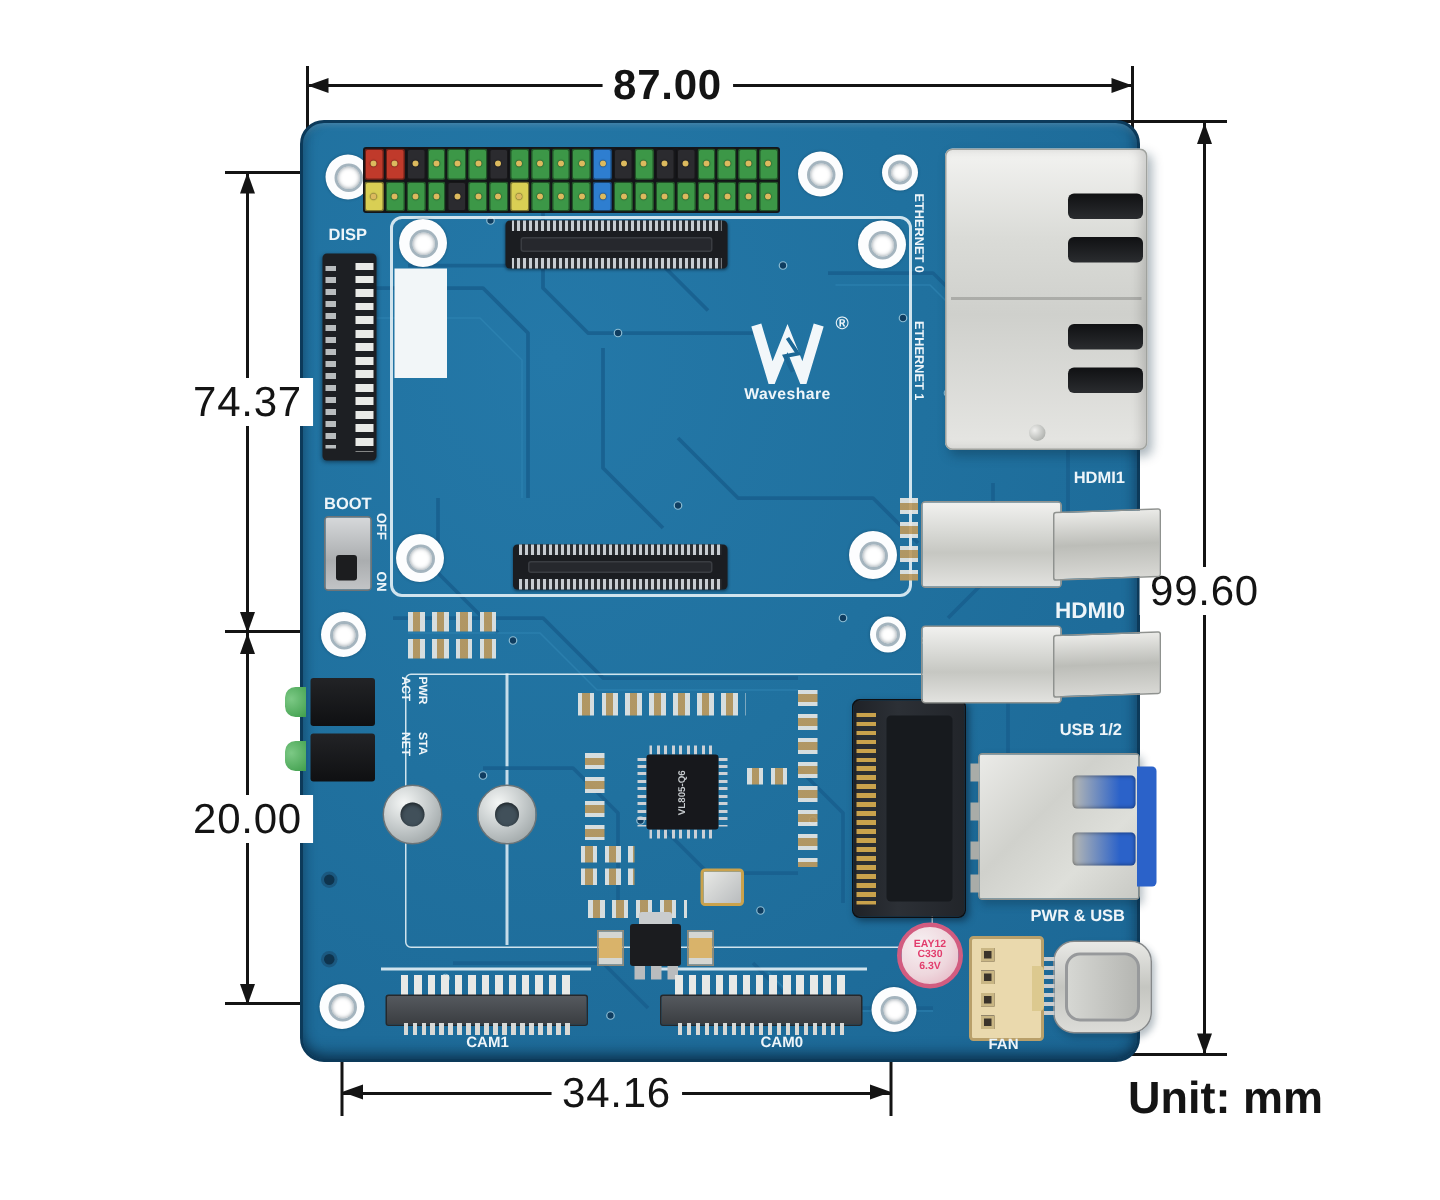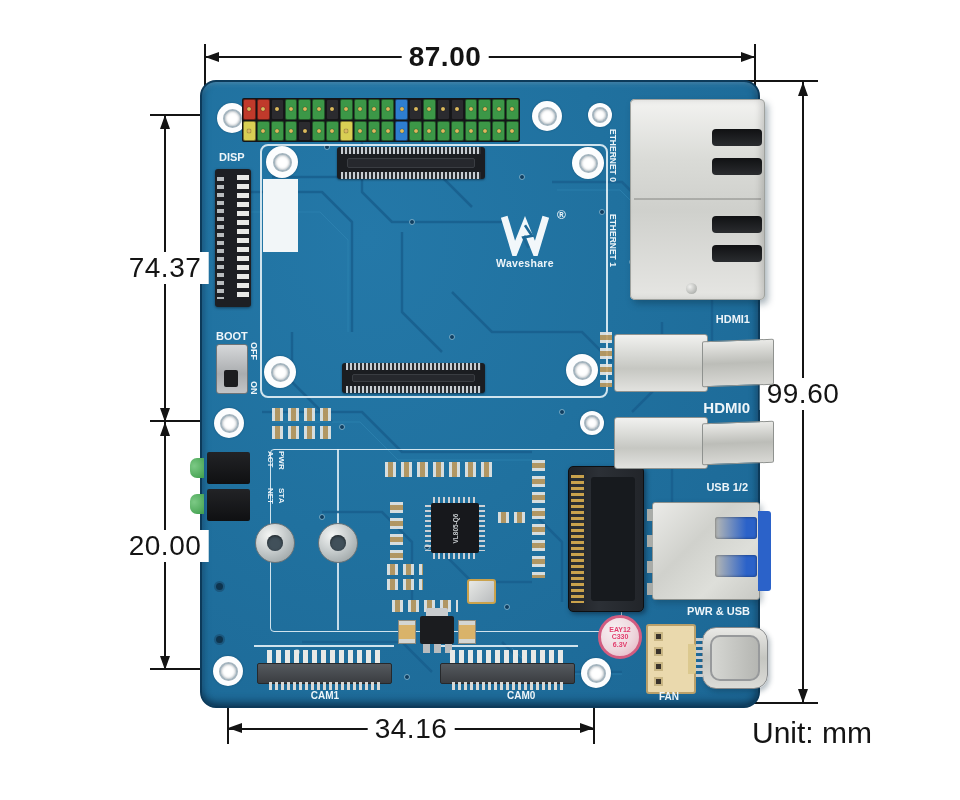--- a/index.html
+++ b/index.html
@@ -83,21 +83,21 @@
   <div class="ln" style="left:734px;top:702px;width:84px;height:2px;"></div>
   <div class="dimtxt" style="left:803px;top:394px;">99.60</div>
 
   <div class="ln" style="left:228px;top:728px;width:366px;height:2px;"></div>
   <div class="arr arr-l" style="left:228px;top:723px;"></div>
   <div class="arr arr-r" style="left:580px;top:723px;"></div>
   <div class="ln" style="left:227px;top:692px;width:2px;height:52px;"></div>
   <div class="ln" style="left:593px;top:690px;width:2px;height:54px;"></div>
   <div class="dimtxt" style="left:411px;top:729px;">34.16</div>
 
-  <div class="unit" style="left:752px;top:716px;">Unit: mm</div>
+  <div class="unit" style="left:752px;top:716px;font-weight:bold;">Unit: mm</div>
 
   <div id="board">
 
     <svg class="traces" width="556" height="624" viewBox="0 0 556 624">
       <g fill="none" stroke="#19608f" stroke-width="2.5" stroke-linejoin="round" opacity=".9">
         <path d="M30 110 H120 L150 140 V250"></path>
           <path d="M70 95 H240 L270 125"></path>
         <path d="M160 60 V110 L190 140 H300"></path>
           <path d="M350 100 H420 L450 130 V200"></path>
         <path d="M60 330 H160 L200 370 H330"></path>

